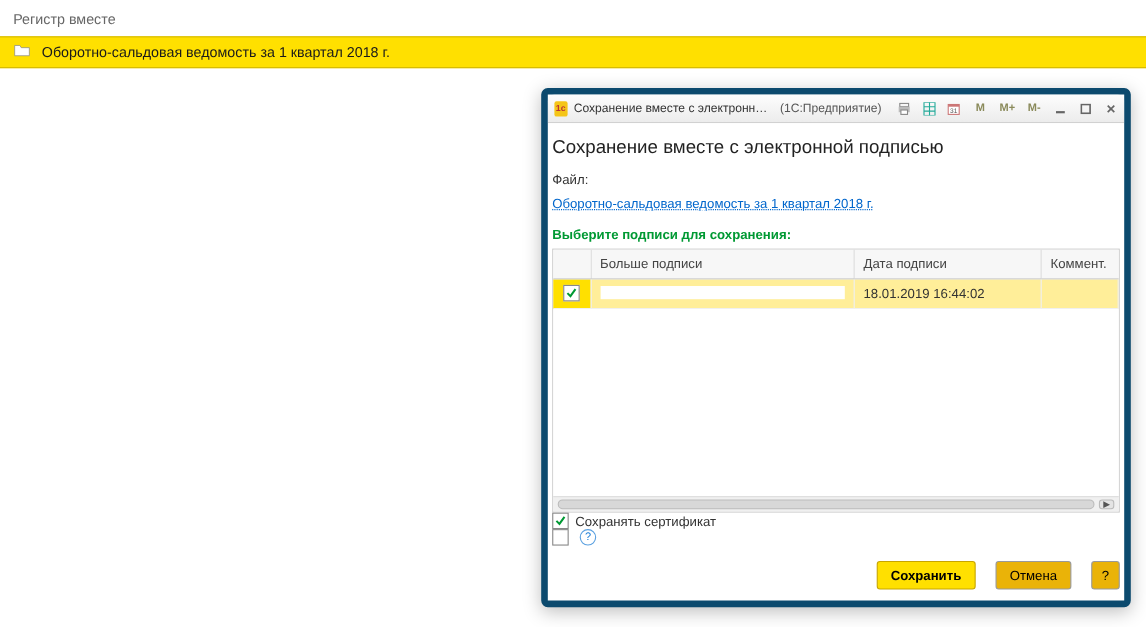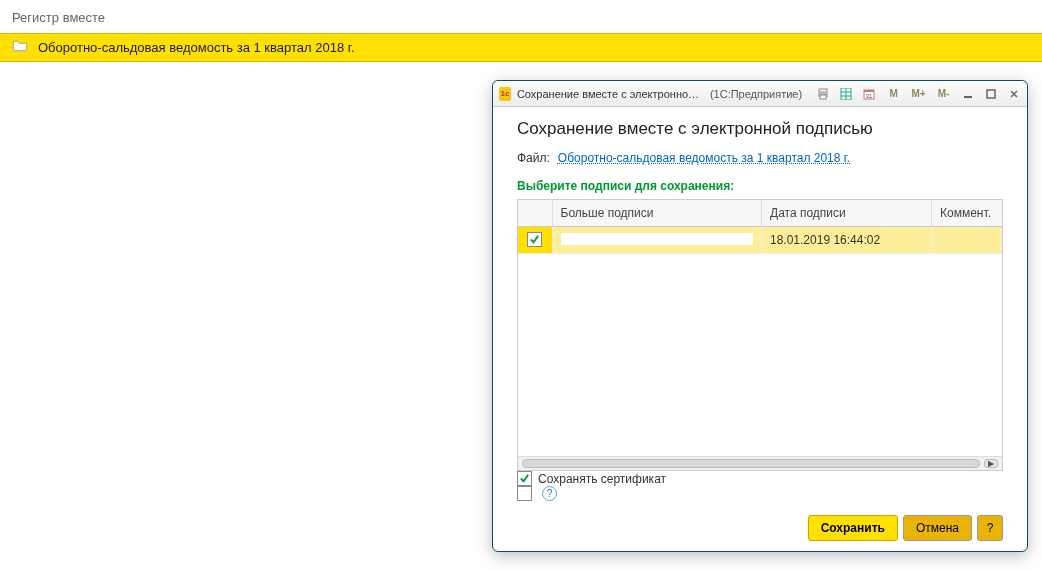--- a/index.html
+++ b/index.html
@@ -3,38 +3,38 @@
 <meta charset="utf-8">
 <style>
   * { box-sizing: border-box; margin: 0; padding: 0; }
   body { font-family: Arial, sans-serif; font-size: 12px; background: #fff; color: #333; width: 1042px; height: 570px; position: relative; overflow: hidden; }
   .page-title-bar { padding: 10px 12px 8px; font-size: 13px; color: #666; }
   .yellow-bar { background: #ffe000; border-top: 1px solid #d4b800; border-bottom: 1px solid #d4b800; display: flex; align-items: center; padding: 6px 12px; gap: 10px; }
   .folder-icon-svg { width: 16px; height: 12px; fill: #888; }
   .yellow-bar-text { color: #1a1a1a; font-size: 13px; }
   .dialog {
     position: absolute; left: 492px; top: 80px; width: 536px; height: 472px;
-    background: #fff; border: 1px solid #0c4a6e; border-radius: 6px;
+    background: #fff; border: 6px solid #0c4a6e; border-radius: 6px;
     box-shadow: 0 4px 16px rgba(0,0,0,.25);
     display: flex; flex-direction: column;
   }
   .dialog-titlebar {
     height: 26px; background: linear-gradient(#fdfdfd,#ececec);
     border-bottom: 1px solid #ccc; border-top-left-radius: 6px; border-top-right-radius: 6px;
     display: flex; align-items: center; padding: 0 4px 0 6px; gap: 6px;
   }
   .oneC-icon { width: 14px; height: 14px; background: #f5c518; border-radius: 2px; display:inline-flex; align-items:center; justify-content:center; font-size:8px; font-weight:bold; color:#b33; }
   .dialog-title-text { color:#333; font-size:11px; white-space:nowrap; overflow:hidden; text-overflow:ellipsis; max-width:200px; }
   .dialog-title-app { color:#555; font-size:11px; }
   .tb-spacer { flex: 1; }
   .tb-btn { width:20px; height:18px; display:inline-flex; align-items:center; justify-content:center; border:1px solid transparent; border-radius:2px; cursor:pointer; }
   .tb-m { font-size:10px; font-weight:bold; color:#8a8a5a; width:22px; }
-  .dialog-body { padding: 12px 24px 10px; display:flex; flex-direction:column; flex:1; }
+  .dialog-body { padding: 12px 4px 10px; display:flex; flex-direction:column; flex:1; }
   .dialog-h1 { font-size: 17px; font-weight: normal; color: #222; margin-bottom: 12px; }
-  .file-row { display:flex; gap:8px; font-size:12px; margin-bottom:14px; }
+  .file-row { display:flex; gap:8px; font-size:12px; margin-bottom:14px;flex-direction:column; }
   .file-label { color:#333; }
   .file-link { color:#0066cc; text-decoration: underline dotted; cursor:pointer; }
   .section-label { color: #009933; font-weight: bold; font-size:12px; margin-bottom:6px; }
   .table-wrap { border:1px solid #ccc; flex:1; display:flex; flex-direction:column; min-height:0; }
   table { width:100%; border-collapse: collapse; font-size:12px; }
   th { background:#f7f7f7; text-align:left; padding:6px 8px; border-bottom:1px solid #ccc; border-right:1px solid #ddd; font-weight:normal; color:#444; }
   th:last-child { border-right:none; }
   th.check-col { width:34px; }
   .row-selected td { background:#ffee99; }
   td { padding:5px 8px; border-right:1px solid #eee; border-bottom:1px solid #f0f0f0; vertical-align:middle; }
@@ -42,21 +42,21 @@
   .check-ic { width:15px; height:15px; background:#fff; border:1px solid #888; display:inline-flex; align-items:center; justify-content:center; }
   .check-ic svg { width:11px; height:11px; }
   .table-body-filler { flex:1; background:#fff; }
   .hscroll { height:14px; background:#f0f0f0; border-top:1px solid #ddd; position:relative; }
   .hscroll-thumb { position:absolute; left:4px; right:22px; top:2px; bottom:2px; background:#d8d8d8; border:1px solid #bbb; border-radius:6px; }
   .hscroll-arrow { position:absolute; right:4px; top:2px; bottom:2px; width:14px; background:#e4e4e4; border:1px solid #bbb; border-radius:3px; display:flex; align-items:center; justify-content:center; font-size:8px; color:#555;}
   .option-row { display:flex; align-items:center; gap:6px; margin-top:0; font-size:12px; }
   .opt-check { width:15px; height:15px; border:1px solid #888; background:#fff; display:inline-flex; align-items:center; justify-content:center; cursor:pointer; }
   .opt-check svg { width:11px; height:11px; }
   .help-q { width:15px; height:15px; border-radius:50%; border:1px solid #5aa0e0; color:#1178d6; font-size:10px; display:inline-flex; align-items:center; justify-content:center; cursor:pointer; margin-left:4px;}
-  .dialog-footer { display:flex; justify-content:flex-end; gap:5px; margin-top:14px; }
+  .dialog-footer { display:flex; justify-content:flex-end; gap:18px; margin-top:14px; }
   .btn { height:26px; padding:0 12px; border:1px solid #999; background:#eab308; border-radius:3px; cursor:pointer; font-size:12px; display:inline-flex; align-items:center; }
   .btn-primary { background:#ffe000; border-color:#c7a500; font-weight:bold; }
   .btn-help { width:26px; padding:0; justify-content:center; }
   .redacted { display:inline-block; width:100%; height:12px; background:#fff; }
 </style>
 </head>
 <body>
 
 <div class="page-title-bar">
   <span>Регистр вместе</span>

